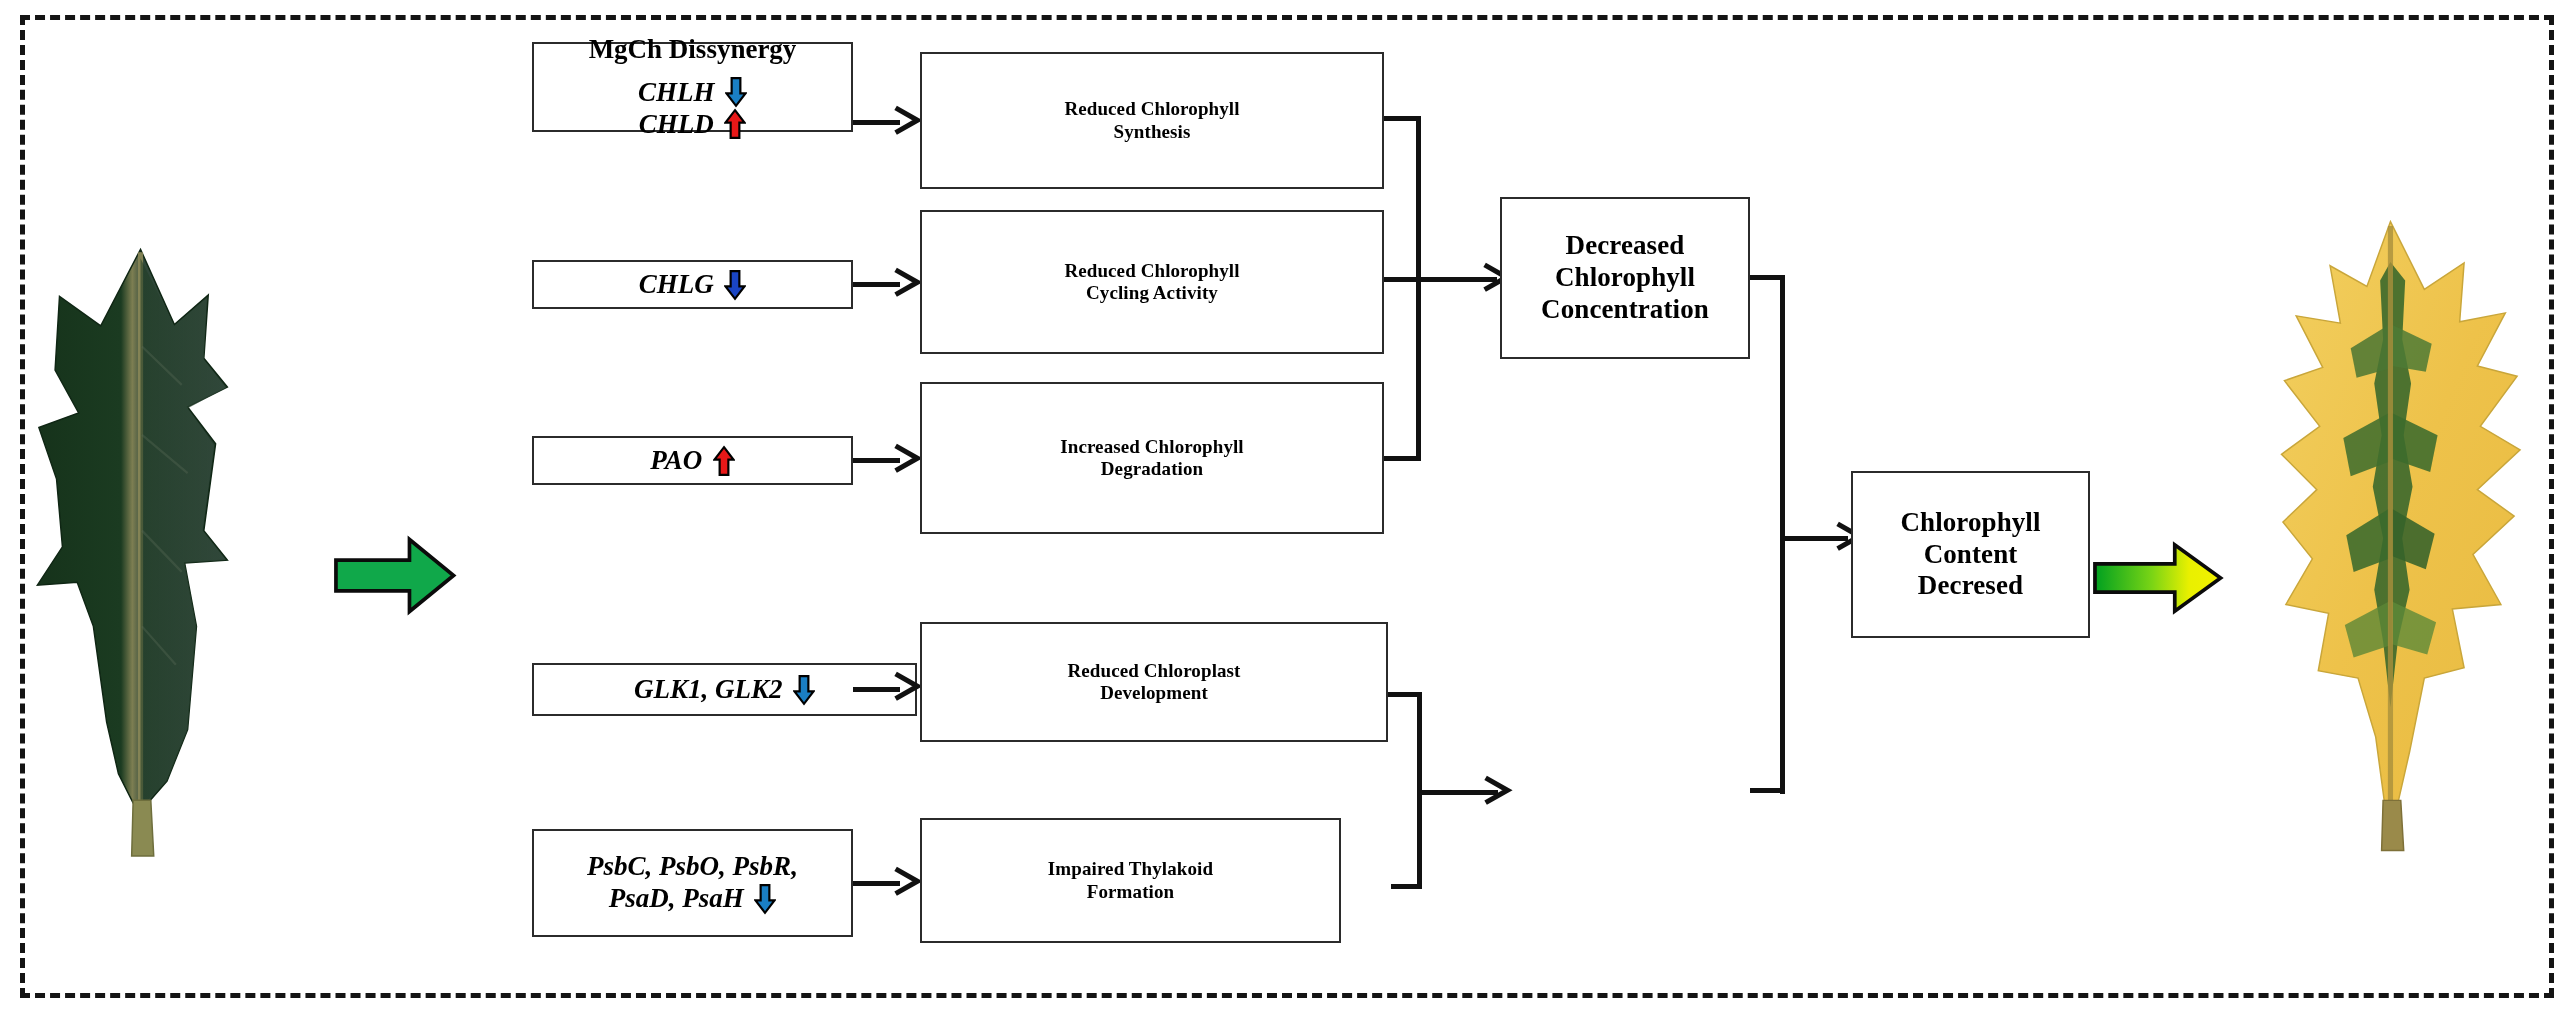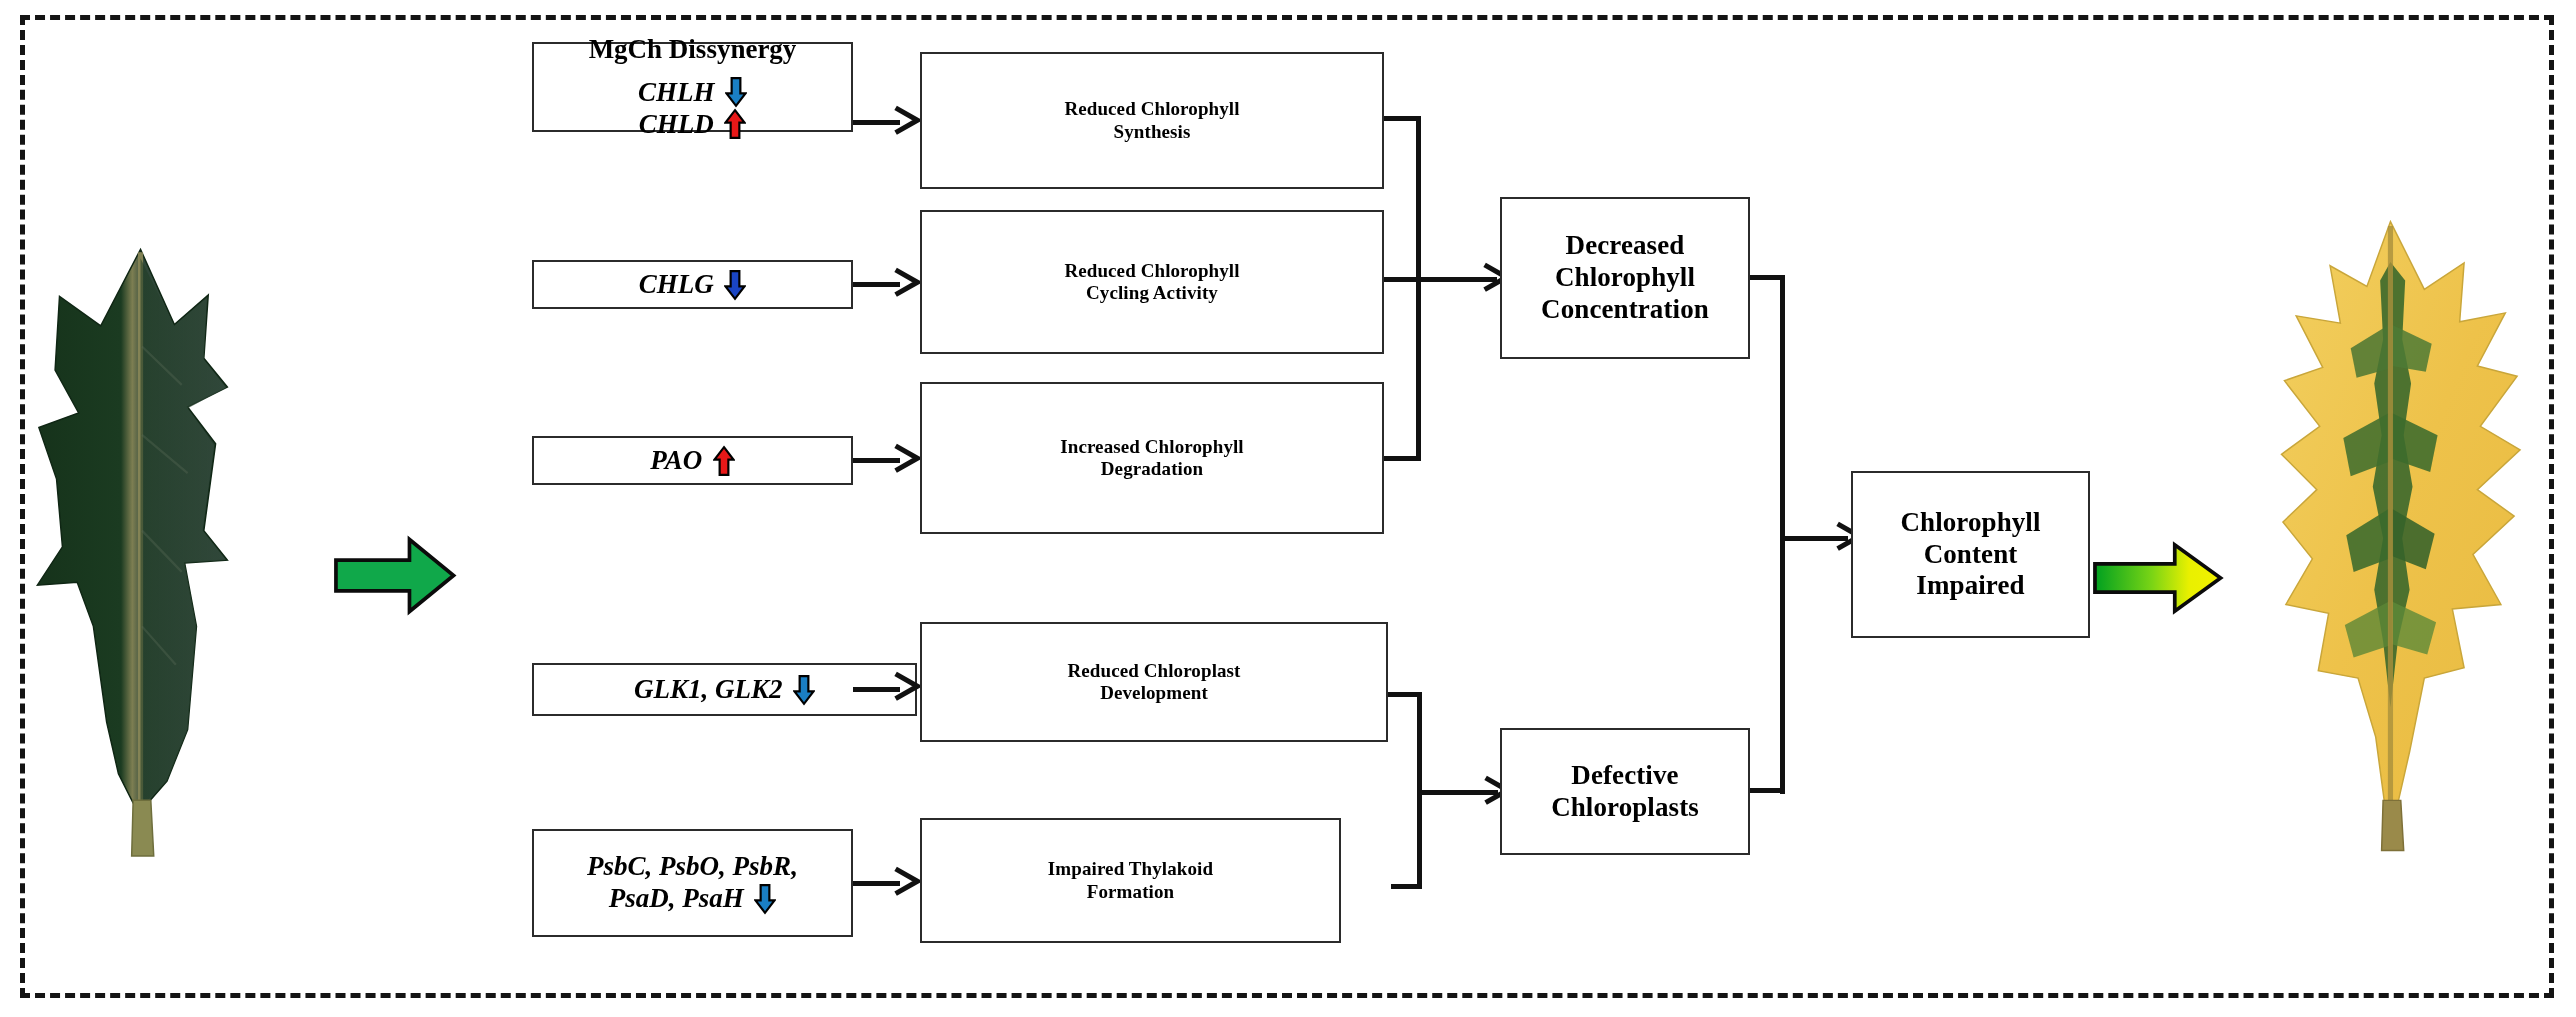--- a/index.html
+++ b/index.html
@@ -267,42 +267,36 @@
   <div class="ln lnh" style="left:1388px;top:692px;width:34px;"></div>
   <div class="ln lnh" style="left:1391px;top:884px;width:30px;"></div>
   <div class="ln lnv" style="left:1417px;top:692px;height:197px;"></div>
   <div class="ln lnh" style="left:1417px;top:790px;width:81px;"></div>
   <div class="ahead" style="left:1484px;top:775px;">
     <svg width="26.5" height="32" viewBox="0 0 36 44">
         <path d="M2 4 L32 21 L2 38" fill="none" stroke="#111" stroke-width="7" stroke-linecap="butt"></path>
       </svg>
   </div>
 
-  <div class="box agg" style="left:1500px;top:728px;width:250px;height:127px;">
-    <span class="t">
-      <span>Defective</span><br>
-      <span>Chloroplasts</span>
-    </span>
-  </div>
 
   <div class="ln lnh" style="left:1750px;top:275px;width:35px;"></div>
   <div class="ln lnh" style="left:1750px;top:788px;width:35px;"></div>
   <div class="ln lnv" style="left:1780px;top:275px;height:519px;"></div>
   <div class="ln lnh" style="left:1780px;top:536px;width:68px;"></div>
   <div class="ahead" style="left:1836px;top:521px;">
     <svg width="26.5" height="32" viewBox="0 0 36 44">
         <path d="M2 4 L32 21 L2 38" fill="none" stroke="#111" stroke-width="7" stroke-linecap="butt"></path>
       </svg>
   </div>
 
   <div class="box agg" style="left:1851px;top:471px;width:239px;height:167px;">
     <span class="t">
       <span>Chlorophyll</span><br>
       <span>Content</span><br>
-      <span>Impaired</span>
+      <span>Decresed</span>
     </span>
   </div>
 
   <div class="bigarrow" style="left:2092px;top:541px;">
     <svg width="133" height="74" viewBox="0 0 180 100">
       <defs>
         <linearGradient id="gy" x1="0" y1="0" x2="1" y2="0">
           <stop offset="0%" stop-color="#00a020"></stop>
           <stop offset="45%" stop-color="#79d415"></stop>
           <stop offset="75%" stop-color="#e9f000"></stop>

